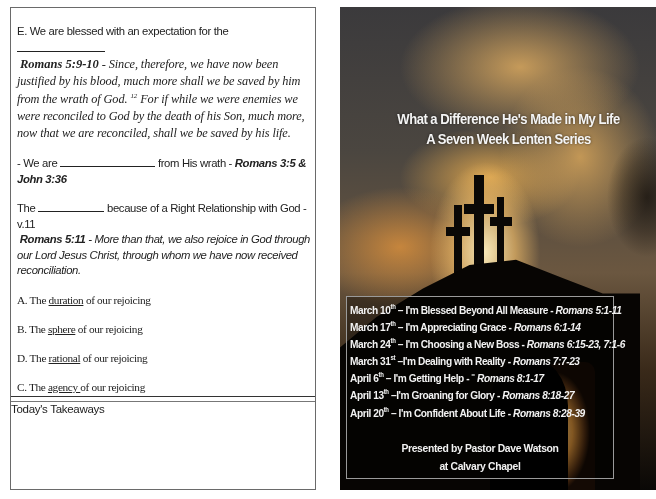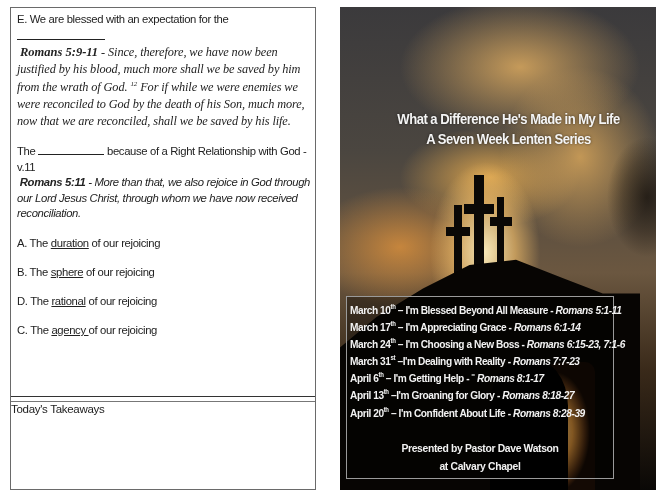--- a/index.html
+++ b/index.html
@@ -1,28 +1,28 @@
 <!DOCTYPE html>
 <html><head>
 <meta charset="utf-8">
 <style>
   html, body { margin:0; padding:0; background:#ffffff; }
   body { width:656px; height:499px; position:relative; overflow:hidden; font-family:"Liberation Sans", sans-serif; }
 
   
   .left-panel { position:absolute; left:10px; top:7px; width:306px; height:483px; border:1px solid #6a6a6a; box-sizing:border-box; background:#fff; }
-  .left-content { position:absolute; left:6px; top:4px; width:296px; color:#222; font-size:11.3px; line-height:15.5px; letter-spacing:-0.35px; }
+  .left-content { position:absolute; left:6px; top:16px; width:296px; color:#222; font-size:11.3px; line-height:15.5px; letter-spacing:-0.35px; }
   .para { margin:0 0 13px 0; }
   .blank { display:inline-block; border-bottom:1px solid #222; height:11px; vertical-align:baseline; }
   .ref { font-weight:bold; font-style:italic; }
   .ref-serif { font-family:"Liberation Serif", serif; font-weight:bold; font-style:italic; font-size:12.5px; letter-spacing:0; }
   .serif-it { font-family:"Liberation Serif", serif; font-style:italic; font-size:12.3px; letter-spacing:-0.1px; line-height:17.3px; }
   .sans-it { font-style:italic; }
   sup { font-size:7px; line-height:0; vertical-align:super; }
-  .point { margin:0 0 12px 0; height:17px; line-height:17px; }
+  .point { margin:0 0 12px 0; height:17px; line-height:17px;font-family:Liberation Serif, serif; }
   .point u { text-decoration:underline; }
   .divider-1 { position:absolute; left:0; right:0; top:388px; border-top:1px solid #333; }
   .divider-2 { position:absolute; left:0; right:0; top:393px; border-top:1px solid #777; }
   .takeaways { position:absolute; left:0; right:0; top:395px; text-align:left; font-size:11.5px; color:#222; letter-spacing:-0.3px; }
 
   
   .right-panel { position:absolute; left:340px; top:7px; width:337px; height:483px; overflow:hidden;
     background:
       radial-gradient(ellipse 55px 90px at 145px 245px, rgba(255,240,190,0.95), rgba(255,200,110,0.6) 55%, rgba(0,0,0,0) 100%),
       radial-gradient(ellipse 90px 60px at 60px 240px, rgba(230,150,60,0.75), rgba(0,0,0,0) 100%),
@@ -50,24 +50,27 @@
 
 <div class="left-panel">
   <div class="left-content">
 
     <div class="para">
       <div>
         <span>E. We are blessed with an expectation for the</span>
         <span class="blank" style="width:88px;"></span>
       </div>
       <div class="serif-it">
-        &nbsp;<span class="ref-serif">Romans 5:9-11</span><span> - Since, therefore,  we have now been justified by his blood, much more shall we be saved by him from the wrath of God. </span><sup>12</sup><span> For if while we were enemies we were reconciled to God by the death of his Son, much more, now that we are reconciled,  shall we be saved by his life.</span>
+        &nbsp;<span class="ref-serif">Romans 5:9-10</span><span> - Since, therefore,  we have now been justified by his blood, much more shall we be saved by him from the wrath of God. </span><sup>12</sup><span> For if while we were enemies we were reconciled to God by the death of his Son, much more, now that we are reconciled,  shall we be saved by his life.</span>
       </div>
     </div>
 
+    <div class="para">
+      <span>- We are </span><span class="blank" style="width:95px;"></span><span> from His wrath - </span><span class="ref">Romans 3:5 &amp; John 3:36</span>
+    </div>
 
 
     <div class="para">
       <span>The </span><span class="blank" style="width:66px;"></span><span>  because of a Right Relationship  with  God - v.11</span><br>
       &nbsp;<span class="ref">Romans 5:11</span><span class="sans-it"> - More than that, we also rejoice in God through our Lord Jesus Christ, through whom we have now received reconciliation.</span>
     </div>
 
     <div>
       <div class="point"><span>A. The </span><u>duration</u><span> of our rejoicing</span></div>
       <div class="point"><span>B. The </span><u>sphere</u><span> of our rejoicing</span></div>

